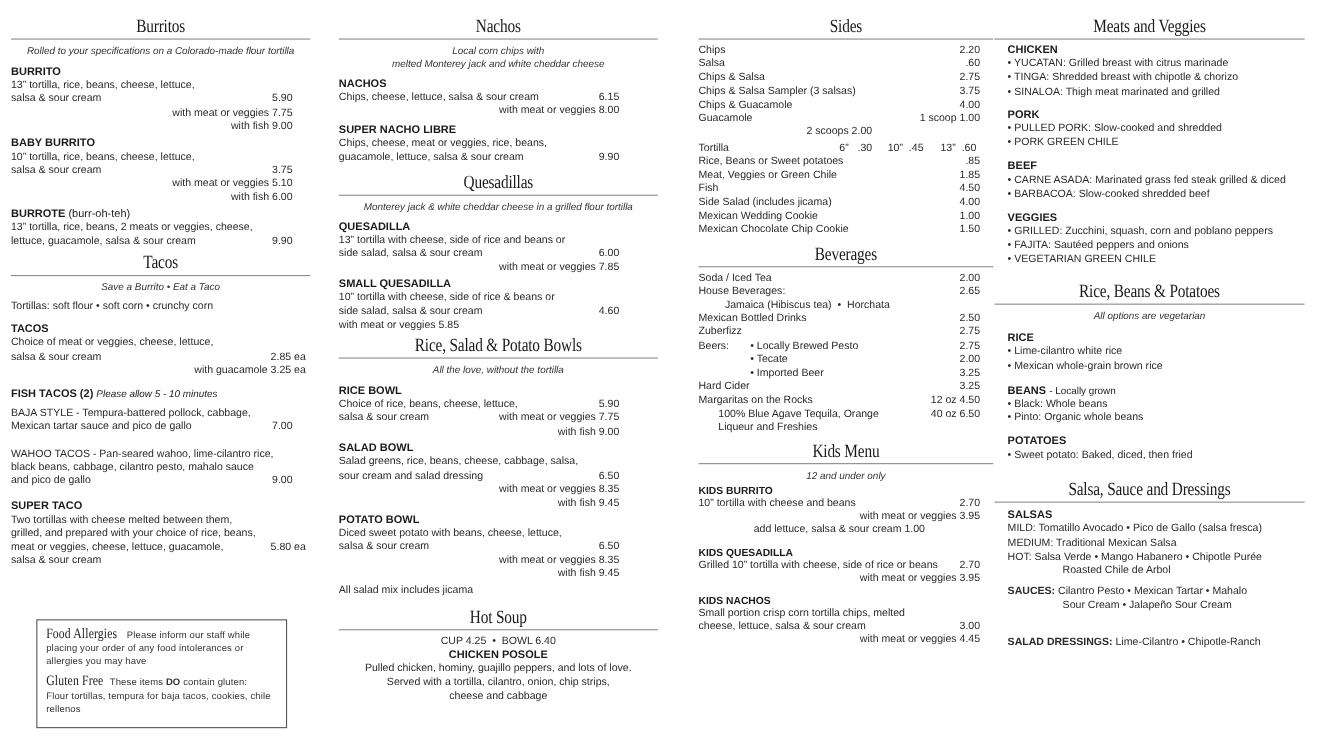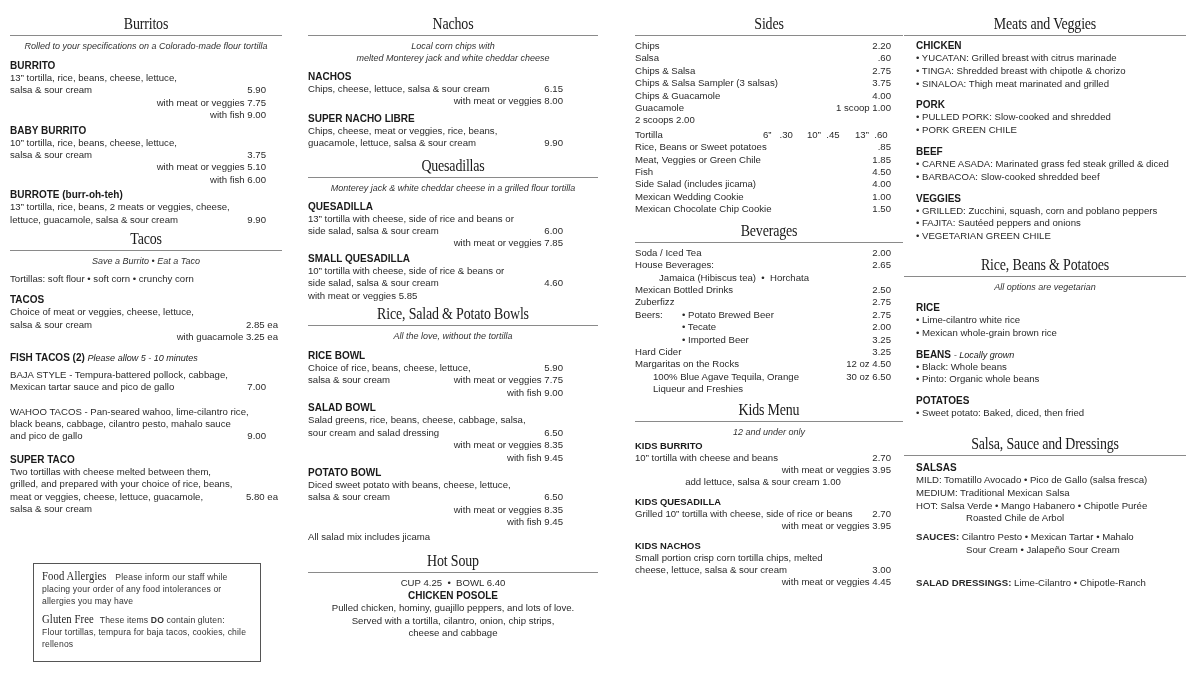--- a/index.html
+++ b/index.html
@@ -38,21 +38,21 @@
 
   <div style="width:256px">
     <div class="it" style="margin-top:3px">BABY BURRITO</div>
     <div class="ln">10” tortilla, rice, beans, cheese, lettuce,</div>
     <div class="ln"><span>salsa &amp; sour cream</span><span class="p">3.75</span></div>
     <div class="ln" style="text-align:right"><span>with meat or veggies</span>&nbsp;<span>5.10</span></div>
     <div class="ln" style="text-align:right"><span>with fish</span>&nbsp;<span>6.00</span></div>
   </div>
 
   <div style="width:256px">
-    <div class="it" style="margin-top:3px"><span>BURROTE</span> <span style="font-weight:bold">(burr-oh-teh)</span></div>
+    <div class="it" style="margin-top:3px"><span>BURROTE</span> <span style="font-weight:normal">(burr-oh-teh)</span></div>
     <div class="ln">13” tortilla, rice, beans, 2 meats or veggies, cheese,</div>
     <div class="ln"><span>lettuce, guacamole, salsa &amp; sour cream</span><span class="p">9.90</span></div>
   </div>
 
   <div class="h" style="margin-top:3px">Tacos</div>
   <div class="rule"></div>
   <div class="sub" style="margin-top:4px">Save a Burrito • Eat a Taco</div>
   <div class="plain" style="margin-top:6px">Tortillas: soft flour • soft corn • crunchy corn</div>
 
   <div style="width:268px">
@@ -174,21 +174,21 @@
   <div style="height:14px"></div>
   <div class="h">Sides</div>
   <div class="rule"></div>
   <div style="width:256px">
     <div class="ln"><span>Chips</span><span class="p">2.20</span></div>
     <div class="ln"><span>Salsa</span><span class="p">.60</span></div>
     <div class="ln"><span>Chips &amp; Salsa</span><span class="p">2.75</span></div>
     <div class="ln"><span>Chips &amp; Salsa Sampler (3 salsas)</span><span class="p">3.75</span></div>
     <div class="ln"><span>Chips &amp; Guacamole</span><span class="p">4.00</span></div>
     <div class="ln"><span>Guacamole</span><span class="p"><span>1 scoop</span>&nbsp;<span>1.00</span></span></div>
-    <div class="ln" style="text-align:left"><span>2 scoops</span>&nbsp;<span>2.00</span></div>
+    <div class="ln" style="text-align:center"><span>2 scoops</span>&nbsp;<span>2.00</span></div>
     <div class="ln" style="margin-top:2px">
       <span>Tortilla</span>
       <span style="position:absolute; left:128px"><span>6”</span>&nbsp;&nbsp;&nbsp;<span>.30</span></span>
       <span style="position:absolute; left:172px"><span>10”</span>&nbsp;&nbsp;<span>.45</span></span>
       <span style="position:absolute; left:220px"><span>13”</span>&nbsp;&nbsp;<span>.60</span></span>
     </div>
     <div class="ln"><span>Rice, Beans or Sweet potatoes</span><span class="p">.85</span></div>
     <div class="ln"><span>Meat, Veggies or Green Chile</span><span class="p">1.85</span></div>
     <div class="ln"><span>Fish</span><span class="p">4.50</span></div>
     <div class="ln"><span>Side Salad (includes jicama)</span><span class="p">4.00</span></div>
@@ -197,26 +197,26 @@
   </div>
 
   <div class="h" style="margin-top:5px">Beverages</div>
   <div class="rule"></div>
   <div style="width:256px">
     <div class="ln"><span>Soda / Iced Tea</span><span class="p">2.00</span></div>
     <div class="ln"><span>House Beverages:</span><span class="p">2.65</span></div>
     <div class="ln" style="padding-left:24px; white-space:pre">Jamaica (Hibiscus tea)  •  Horchata</div>
     <div class="ln"><span>Mexican Bottled Drinks</span><span class="p">2.50</span></div>
     <div class="ln"><span>Zuberfizz</span><span class="p">2.75</span></div>
-    <div class="ln"><span>Beers:</span><span style="position:absolute; left:47px">• Potato Brewed Beer</span><span class="p">2.75</span></div>
+    <div class="ln"><span>Beers:</span><span style="position:absolute; left:47px">• Locally Brewed Pesto</span><span class="p">2.75</span></div>
     <div class="ln" style="padding-left:47px"><span>• Tecate</span><span class="p">2.00</span></div>
     <div class="ln" style="padding-left:47px"><span>• Imported Beer</span><span class="p">3.25</span></div>
     <div class="ln"><span>Hard Cider</span><span class="p">3.25</span></div>
     <div class="ln"><span>Margaritas on the Rocks</span><span class="p"><span>12 oz</span>&nbsp;<span>4.50</span></span></div>
-    <div class="ln" style="padding-left:18px"><span>100% Blue Agave Tequila, Orange</span><span class="p"><span>30 oz</span>&nbsp;<span>6.50</span></span></div>
+    <div class="ln" style="padding-left:18px"><span>100% Blue Agave Tequila, Orange</span><span class="p"><span>40 oz</span>&nbsp;<span>6.50</span></span></div>
     <div class="ln" style="padding-left:18px">Liqueur and Freshies</div>
   </div>
 
   <div class="h" style="margin-top:4px">Kids Menu</div>
   <div class="rule"></div>
   <div class="sub" style="margin-top:2px">12 and under only</div>
 
   <div style="width:256px">
     <div class="it" style="margin-top:2px; font-size:9.4px">KIDS BURRITO</div>
     <div class="ln"><span>10” tortilla with cheese and beans</span><span class="p">2.70</span></div>
@@ -268,21 +268,21 @@
   <div class="h" style="margin-top:12px">Rice, Beans &amp; Potatoes</div>
   <div class="rule"></div>
   <div class="sub">All options are vegetarian</div>
   <div style="padding-left:12px">
     <div>
       <div class="it" style="margin-top:9px">RICE</div>
       <div class="bul">• Lime-cilantro white rice</div>
       <div class="bul">• Mexican whole-grain brown rice</div>
     </div>
     <div>
-      <div class="it" style="margin-top:9px"><span>BEANS</span> <span style="font-weight:normal;font-style:italic;font-size:9px">- Locally grown</span></div>
+      <div class="it" style="margin-top:9px"><span>BEANS</span> <span style="font-weight:normal;font-size:9px">- Locally grown</span></div>
       <div class="bul">• Black:  Whole beans</div>
       <div class="bul">• Pinto:  Organic whole beans</div>
     </div>
     <div>
       <div class="it" style="margin-top:9px">POTATOES</div>
       <div class="bul">• Sweet potato: Baked, diced, then fried</div>
     </div>
   </div>
 
   <div class="h" style="margin-top:14px">Salsa, Sauce and Dressings</div>

